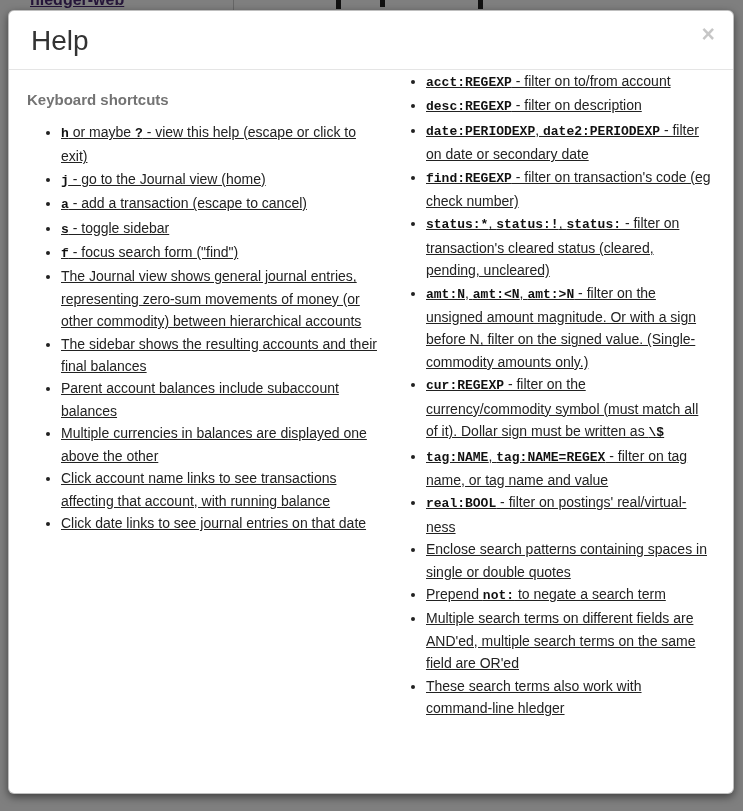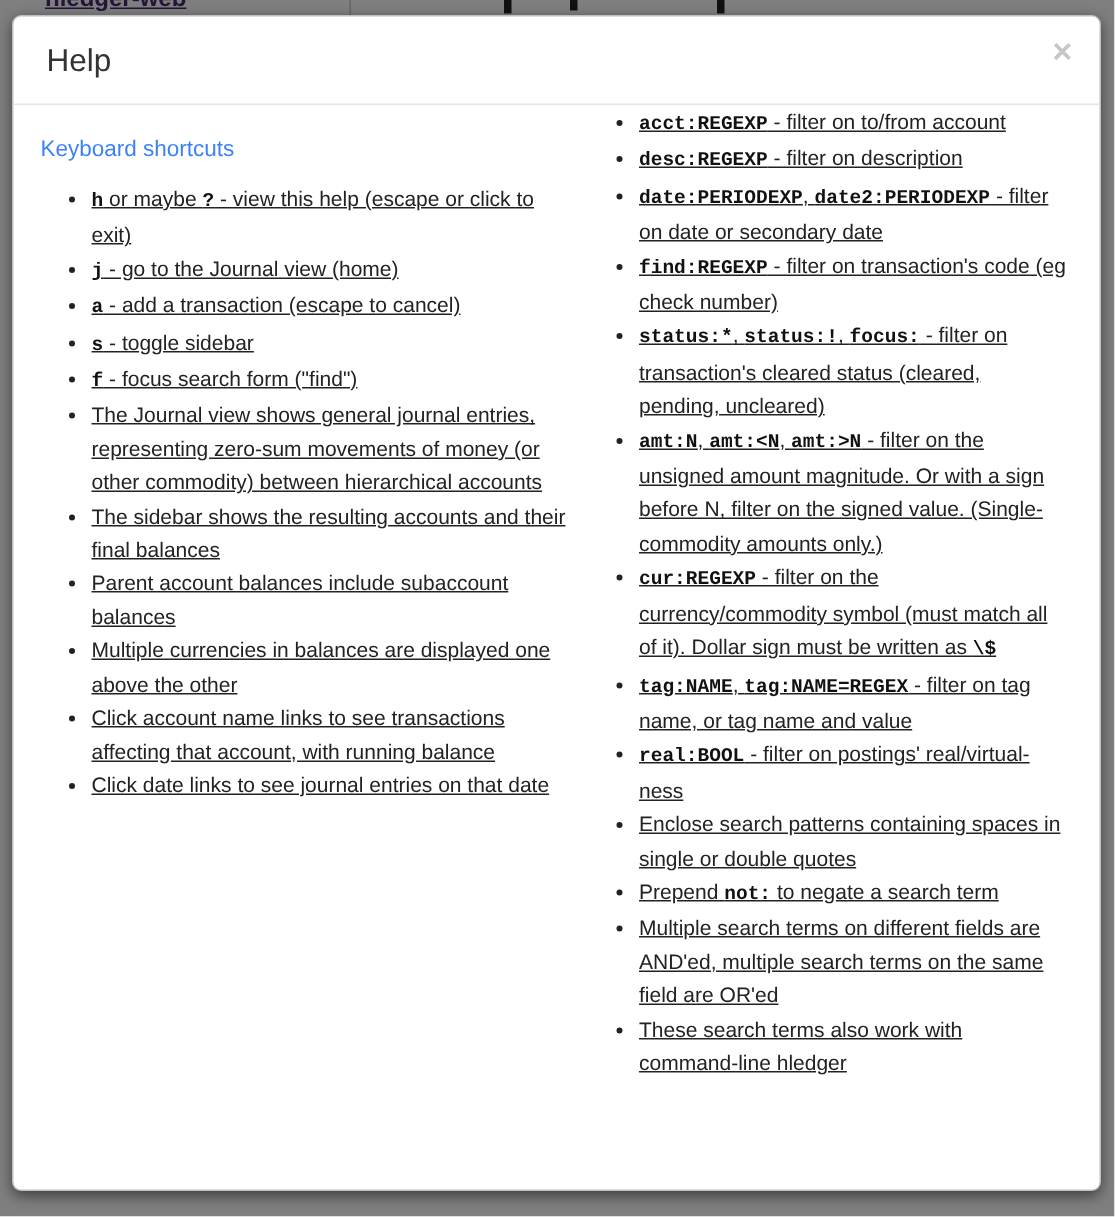--- a/index.html
+++ b/index.html
@@ -74,21 +74,21 @@
     box-sizing: border-box;
     color: #333333;
   }
   .modal-header {
     padding: 15px 20px 13px 22px;
     border-bottom: 1px solid #e5e5e5;
     position: relative;
   }
   .modal-title {
     margin: 0;
-    font-size: 21px;
+    font-size: 28px;
     font-weight: 400;
     line-height: 30px;
     color: #333333;
   }
   .close-btn {
     position: absolute;
     top: 12px;
     right: 18px;
     border: 0;
     background: transparent;
@@ -101,22 +101,22 @@
     cursor: pointer;
     font-family: "Liberation Sans", sans-serif;
   }
   .modal-body {
     padding: 0 16px 20px 18px;
     display: grid;
     grid-template-columns: 365px 1fr;
   }
   .section-heading {
     font-size: 15px;
-    font-weight: normal;
-    color: #3b82f6;
+    font-weight: bold;
+    color: #737373;
     margin: 21px 0 13px;
   }
   .modal-body ul {
     margin: 0;
     padding-left: 34px;
     font-size: 14px;
     line-height: 22.4px;
     color: #222222;
     text-decoration: underline;
   }
@@ -170,21 +170,21 @@
             <li>Click account name links to see transactions affecting that account, with running balance</li>
             <li>Click date links to see journal entries on that date</li>
           </ul>
       </div>
       <div class="col">
         <ul>
             <li><code>acct:REGEXP</code> - filter on to/from account</li>
             <li><code>desc:REGEXP</code> - filter on description</li>
             <li><code>date:PERIODEXP</code>, <code>date2:PERIODEXP</code> - filter on date or secondary date</li>
             <li><code>find:REGEXP</code> - filter on transaction's code (eg check number)</li>
-            <li><code>status:*</code>, <code>status:!</code>, <code>focus:</code> - filter on transaction's cleared status (cleared, pending, uncleared)</li>
+            <li><code>status:*</code>, <code>status:!</code>, <code>status:</code> - filter on transaction's cleared status (cleared, pending, uncleared)</li>
             <li><code>amt:N</code>, <code>amt:&lt;N</code>, <code>amt:&gt;N</code> - filter on the unsigned amount magnitude. Or with a sign before N, filter on the signed value. (Single-commodity amounts only.)</li>
             <li><code>cur:REGEXP</code> - filter on the currency/commodity symbol (must match all of it). Dollar sign must be written as <code>\$</code></li>
             <li><code>tag:NAME</code>, <code>tag:NAME=REGEX</code> - filter on tag name, or tag name and value</li>
             <li><code>real:BOOL</code> - filter on postings' real/virtual-ness</li>
             <li>Enclose search patterns containing spaces in single or double quotes</li>
             <li>Prepend <code>not:</code> to negate a search term</li>
             <li>Multiple search terms on different fields are AND'ed, multiple search terms on the same field are OR'ed</li>
             <li>These search terms also work with command-line hledger</li>
           </ul>
       </div>

